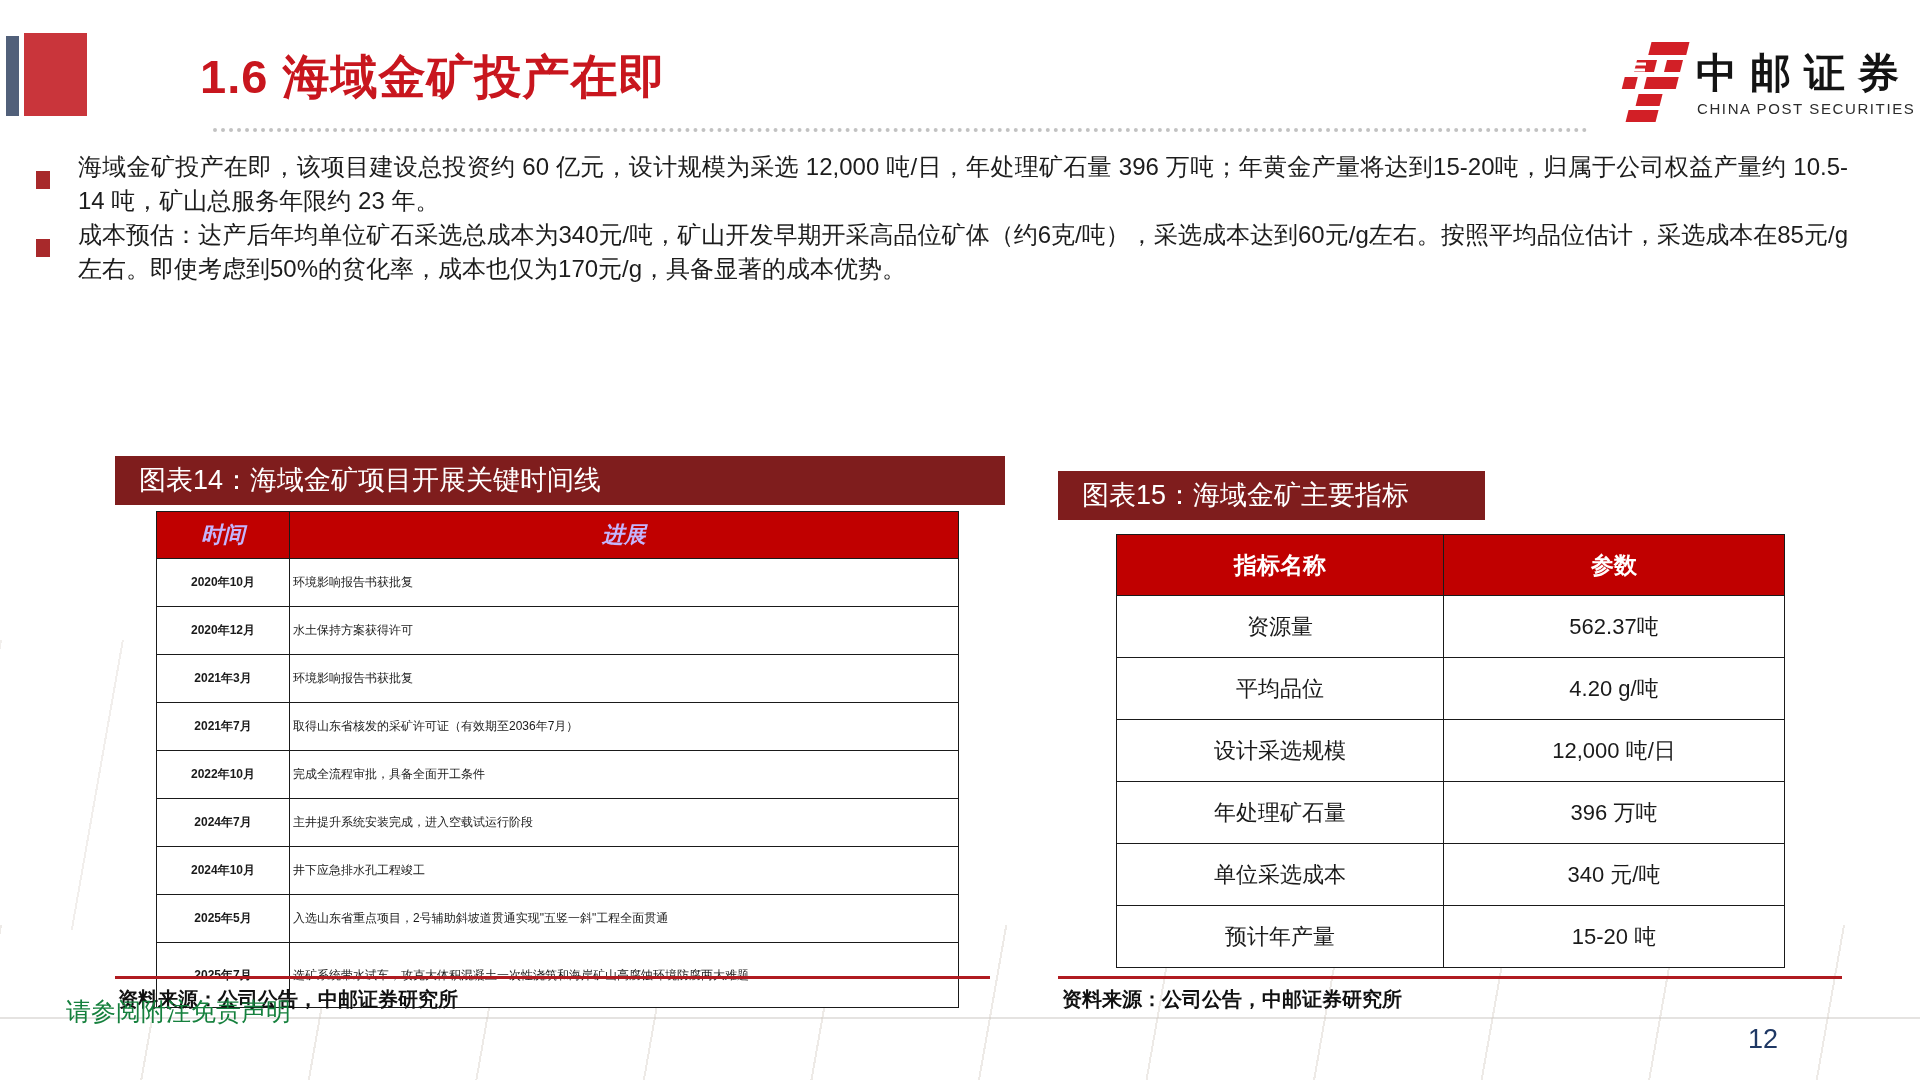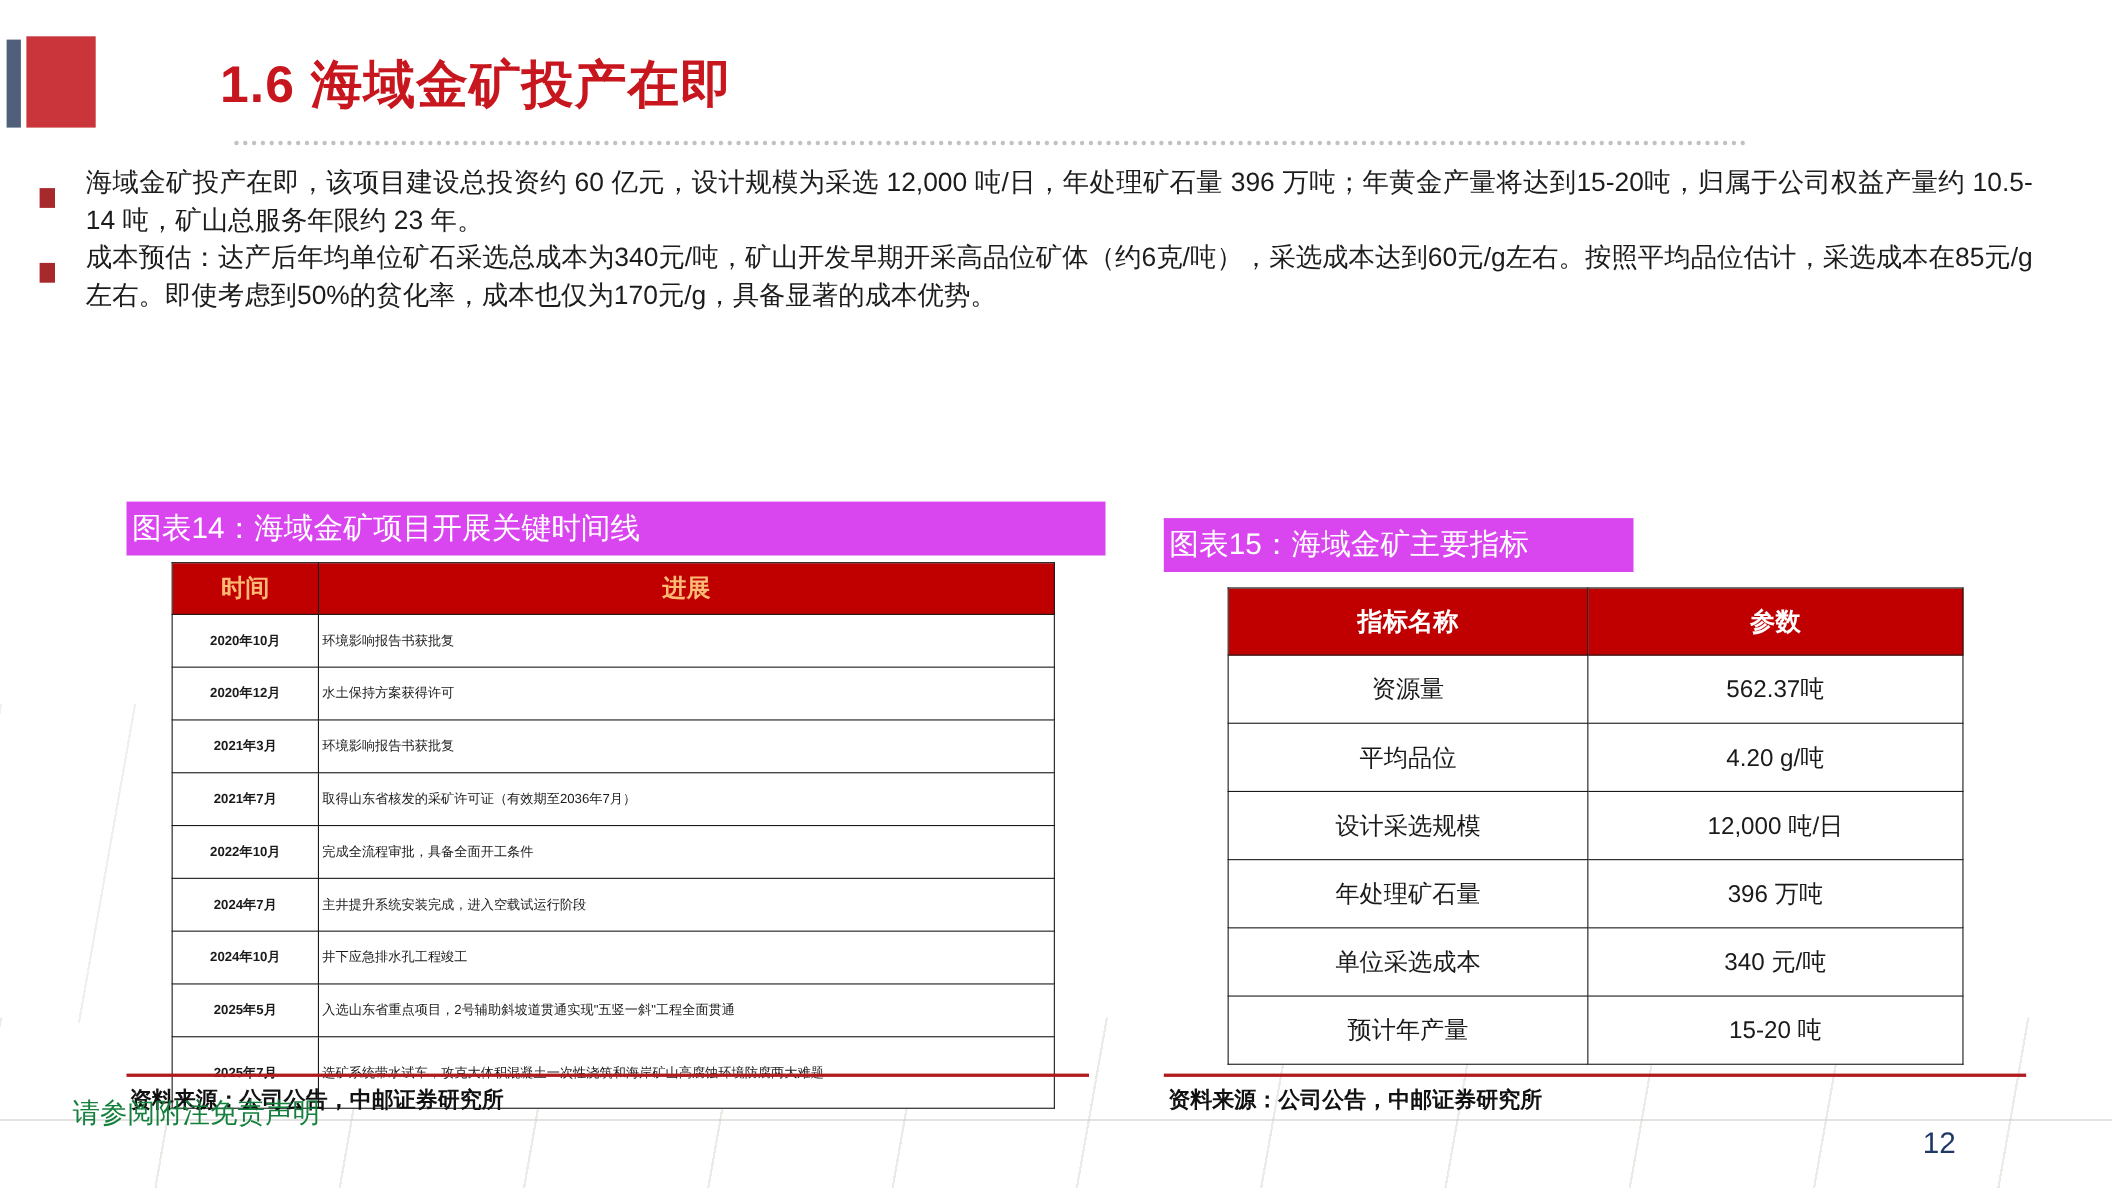--- a/index.html
+++ b/index.html
@@ -51,32 +51,32 @@
   .bullets{position:absolute;left:36px;top:150px;width:1812px;}
   .bullet{
     position:relative;padding-left:42px;
     font-size:24px;line-height:34px;text-align:justify;color:#1c1c1c;
   }
   .bullet .marker{
     position:absolute;left:0;top:21px;width:14px;height:18px;background:#A8292B;
   }
   
   .fig-bar{
-    position:absolute;height:49px;background:#d946ef;color:#ffffff;
-    font-size:27px;line-height:49px;padding-left:5px;box-sizing:border-box;
+    position:absolute;height:49px;background:#7f1d1d;color:#ffffff;
+    font-size:27px;line-height:49px;padding-left:24px;box-sizing:border-box;
     white-space:nowrap;
   }
   .fig14-bar{left:115px;top:456px;width:890px;}
   .fig15-bar{left:1058px;top:471px;width:427px;}
   
   table{border-collapse:collapse;position:absolute;background:#fff;}
   .t14{left:156px;top:511px;}
   .t14 th,.t14 td{border:1.5px solid #1a1a1a;}
   .t14 th{
-    background:#C00000;color:#fdba74;font-size:22px;font-weight:bold;height:44px;
+    background:#C00000;color:#c4b5fd;font-size:22px;font-weight:bold;height:44px;font-style:italic;
   }
   .t14 td{font-size:12px;height:45px;padding:1px 3px;line-height:1.25;}
   .t14 td.c1{width:126px;min-width:126px;font-weight:bold;text-align:center;white-space:nowrap;}
   .t14 td.c2{width:662px;min-width:662px;text-align:left;}
   .t14 tr.tall td{height:62px;}
   .t15{left:1116px;top:534px;border-radius:15px;}
   .t15 th,.t15 td{border:1.5px solid #1a1a1a;}
   .t15 th{
     background:#C00000;color:#fff;font-size:23px;font-weight:bold;height:58px;
   }
@@ -107,20 +107,40 @@
 
   <div class="bg-grid"></div>
   <div class="bg-grid-left"></div>
 
   <div class="deco-blue"></div>
   <div class="deco-red"></div>
 
   <div class="page-title">1.6 海域金矿投产在即</div>
   <div class="dotted-rule"></div>
 
+  <div class="logo">
+    <svg width="90" height="86" viewBox="0 0 90 86">
+      <g fill="#D21F26" transform="skewX(-14) translate(18,0)">
+        <rect x="34" y="2" width="38" height="13"></rect>
+        <rect x="24" y="20" width="20" height="12"></rect>
+        <rect x="54" y="20" width="16" height="12"></rect>
+        <rect x="16" y="37" width="13" height="12"></rect>
+        <rect x="38" y="37" width="32" height="12"></rect>
+        <rect x="34" y="54" width="24" height="12"></rect>
+        <rect x="28" y="70" width="30" height="12"></rect>
+        <rect x="44" y="2" width="12" height="80" opacity="0"></rect>
+      </g>
+      <g stroke="#ffffff" stroke-width="3">
+        <line x1="34" y1="24" x2="46" y2="24"></line>
+        <line x1="33" y1="30" x2="45" y2="30"></line>
+      </g>
+    </svg>
+    <span class="logo-cn">中邮证券</span>
+    <span class="logo-en">CHINA POST SECURITIES</span>
+  </div>
 
   <div class="bullets">
     <div class="bullet">
       <span class="marker"></span>
       <span>海域金矿投产在即，该项目建设总投资约 60 亿元，设计规模为采选 12,000 吨/日，年处理矿石量 396 万吨；年黄金产量将达到15-20吨，归属于公司权益产量约 10.5-14 吨，矿山总服务年限约 23 年。</span>
     </div>
     <div class="bullet">
       <span class="marker"></span>
       <span>成本预估：达产后年均单位矿石采选总成本为340元/吨，矿山开发早期开采高品位矿体（约6克/吨），采选成本达到60元/g左右。按照平均品位估计，采选成本在85元/g左右。即使考虑到50%的贫化率，成本也仅为170元/g，具备显著的成本优势。</span>
     </div>

